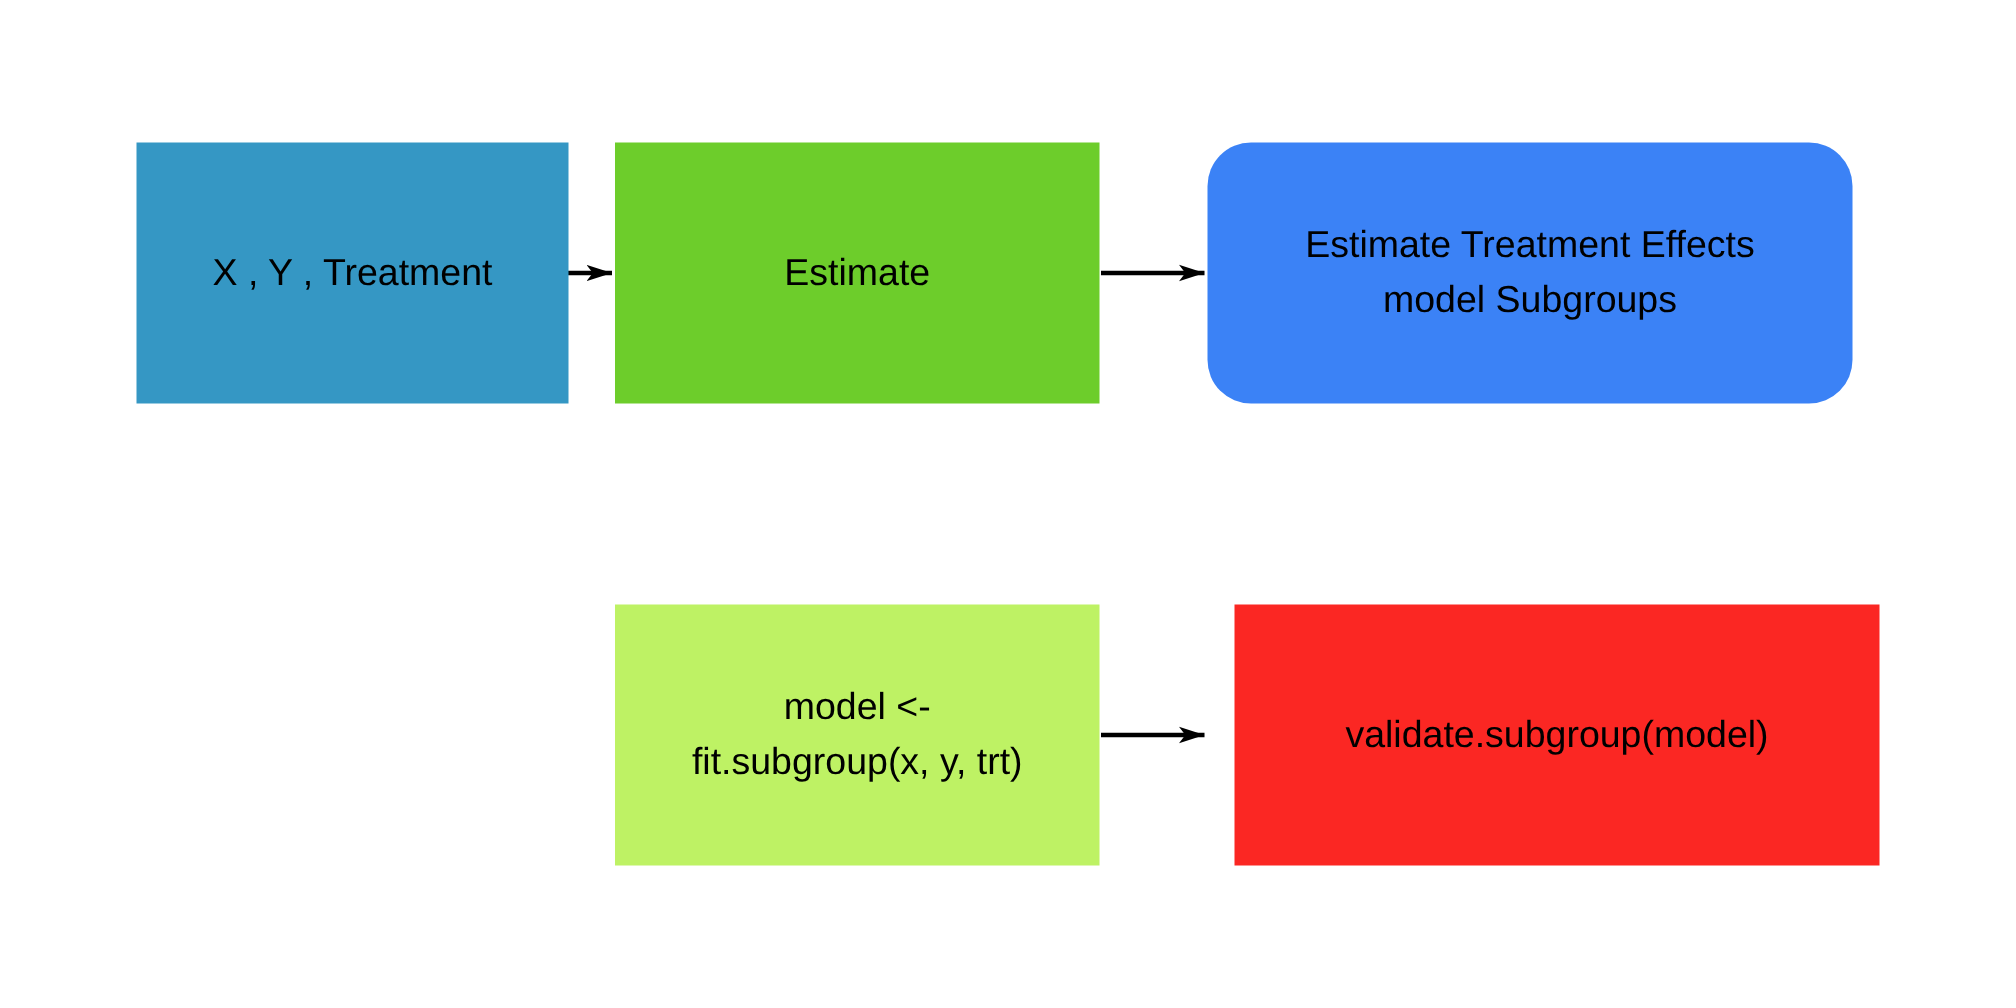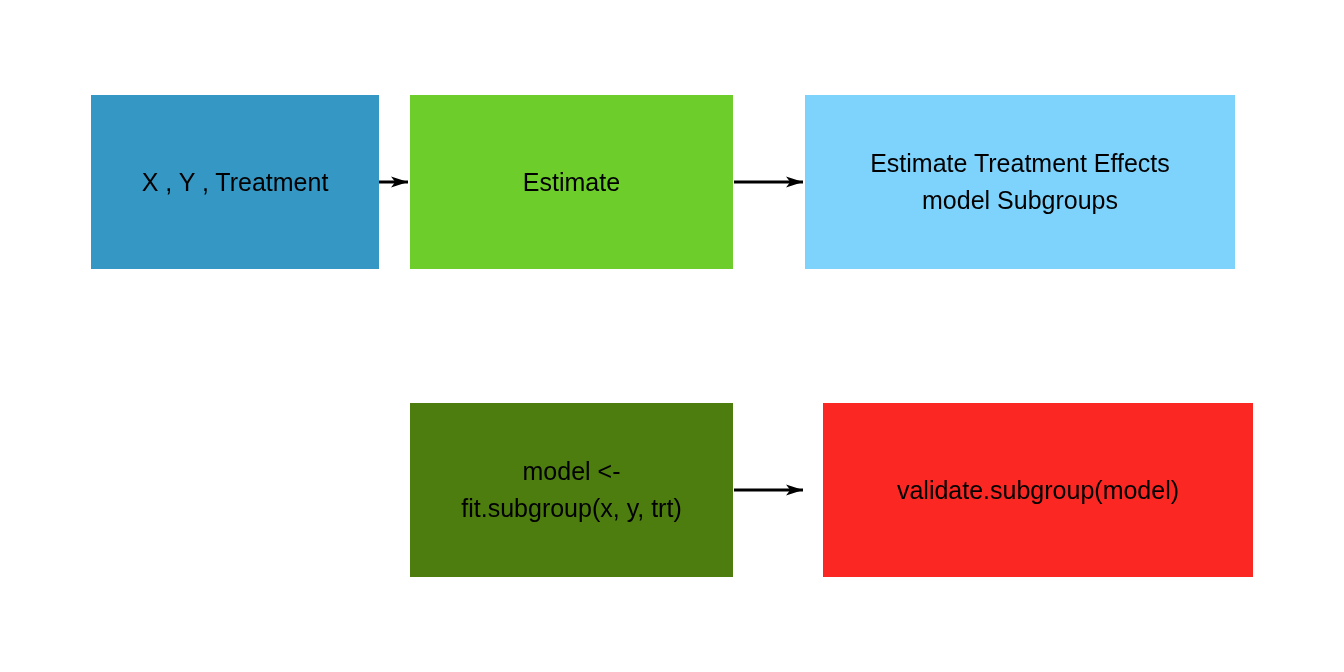--- a/index.html
+++ b/index.html
@@ -66,26 +66,26 @@
   </svg>
 
   <div class="node n-inputs" style="background-color: rgb(53, 151, 196);">
     <span class="label-line">X , Y , Treatment</span>
   </div>
 
   <div class="node n-estimate-subgroups" style="background-color: rgb(109, 205, 43);">
     <span class="label-line">Estimate</span>
   </div>
 
-  <div class="node n-estimate-effects" style="background-color: #7dd3fc;">
+  <div class="node n-estimate-effects" style="background-color: #3b82f6; border-radius: 29px;">
     <span class="label-line">Estimate Treatment Effects</span>
     <span class="label-line">model Subgroups</span>
   </div>
 
-  <div class="node n-fit-subgroup" style="background-color: #4d7c0f;">
+  <div class="node n-fit-subgroup" style="background-color: #bef264;">
     <span class="label-line">model &lt;-</span>
     <span class="label-line">fit.subgroup(x, y, trt)</span>
   </div>
 
   <div class="node n-validate-subgroup" style="background-color: rgb(251, 39, 35); margin-left: 18px;">
     <span class="label-line">validate.subgroup(model)</span>
   </div>
 
 </div>
 

